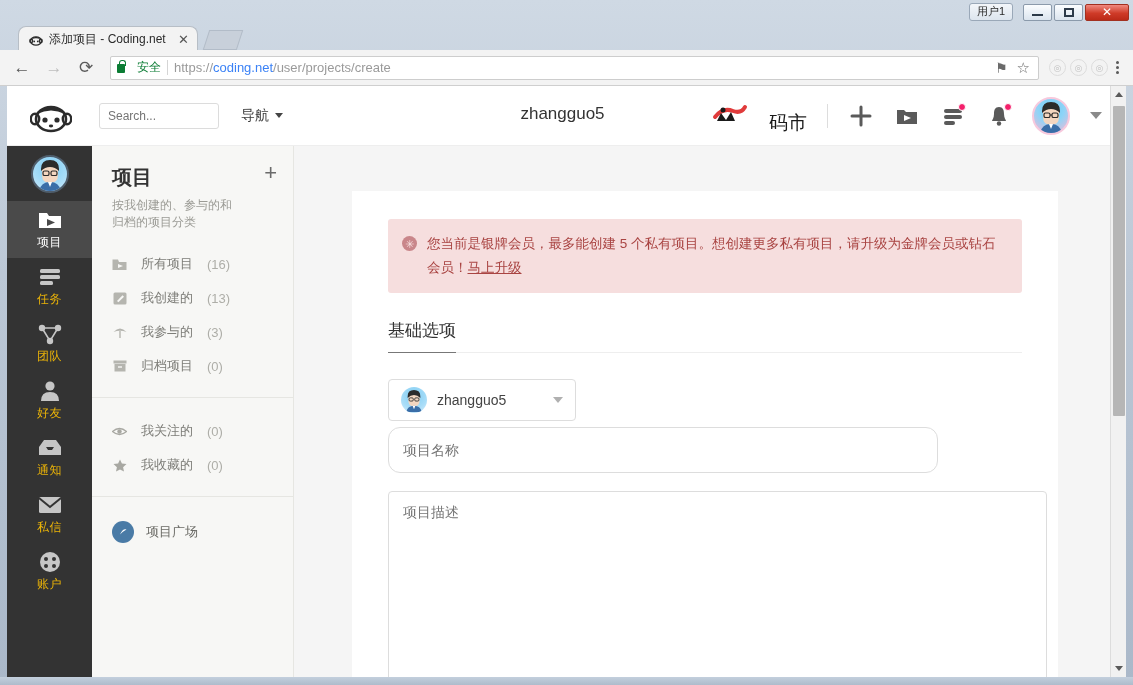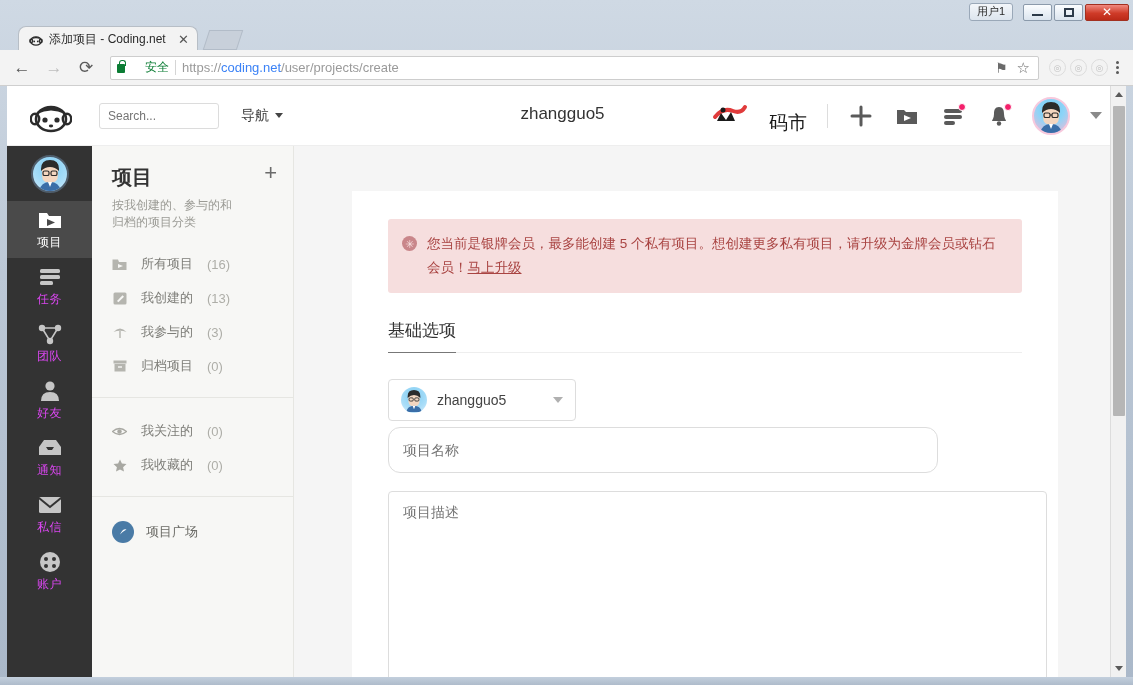--- a/index.html
+++ b/index.html
@@ -81,21 +81,21 @@
     width: 28px; height: 28px; display: flex; align-items: center; justify-content: center;
     font-size: 17px; color: #5a5a5a; border-radius: 3px;
   }
   .navbtn.disabled { color: #bdbdbd; }
   .omnibox {
     flex: 1; height: 24px; margin: 0 6px;
     background: #fff; border: 1px solid #cdcdcd; border-radius: 2px;
     display: flex; align-items: center; padding: 0 6px; gap: 6px;
     font-size: 13px;
   }
-  .lockwrap { display: flex; align-items: center; gap: 20px; color: #0b7c34; }
+  .lockwrap { display: flex; align-items: center; gap: 12px; color: #0b7c34; }
   .lock-icon {
     width: 8px; height: 9px; background: #0b7c34; border-radius: 1px;
     position: relative; margin-top: 1px;
   }
   .lock-icon:before {
     content: ""; position: absolute; left: 1.5px; top: -4px;
     width: 5px; height: 5px; border: 1.5px solid #0b7c34;
     border-bottom: none; border-radius: 3px 3px 0 0;
   }
   .secure-txt { font-size: 12px; color: #0b7c34; }
@@ -188,21 +188,21 @@
   }
   .rail-avatar {
     width: 38px; height: 38px; border-radius: 50%;
     background: radial-gradient(circle at 50% 32%, #7fcdf3 0%, #a5dcf8 55%, #cfe9fb 100%);
     border: 2px solid #4f5d6b; overflow: hidden;
     display: flex; align-items: center; justify-content: center;
   }
   .rail-item {
     width: 85px; height: 57px;
     display: flex; flex-direction: column; align-items: center; justify-content: center;
-    gap: 3px; color: #d946ef; cursor: pointer;
+    gap: 3px; color: #eab308; cursor: pointer;
   }
   .rail-item.active { background: #4a4a4a; color: #fff; }
   .rail-label { font-size: 12px; letter-spacing: .5px; }
   .rail-ico { height: 22px; display: flex; align-items: center; justify-content: center; }
 
   
   .panel {
     width: 202px; flex: 0 0 202px;
     background: #f7f7f5; border-right: 1px solid #e6e6e2;
   }

